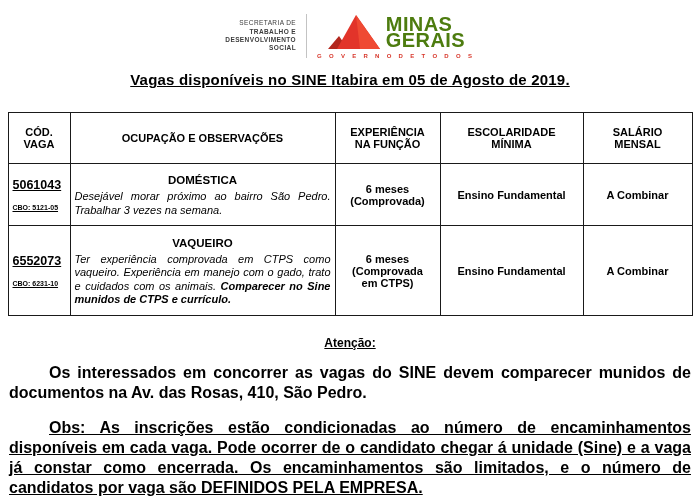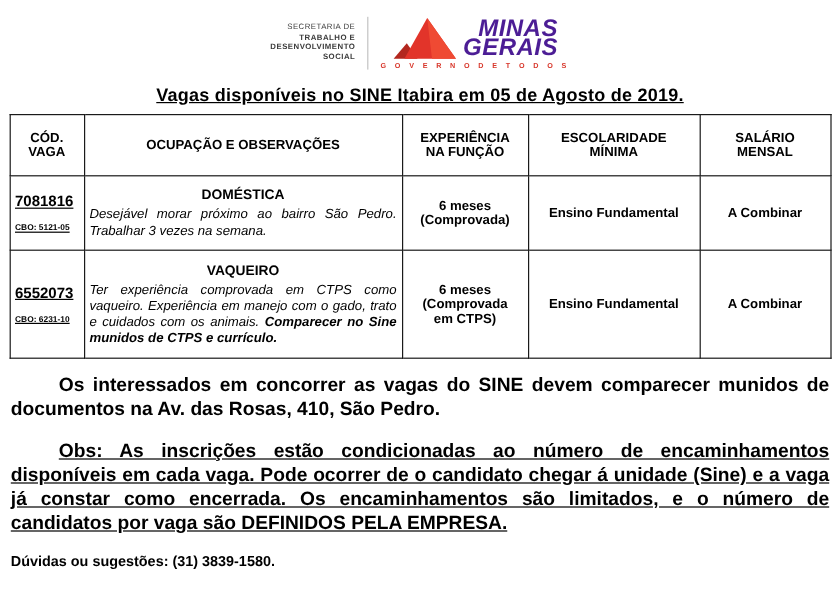--- a/index.html
+++ b/index.html
@@ -14,32 +14,32 @@
   }
   .secretaria{
     text-align:right;font-size:6.5px;line-height:1.3;color:#3c3c3c;
     letter-spacing:.4px;
   }
   .secretaria .ln0{font-weight:normal;}
   .secretaria .lnb{font-weight:bold;}
   .brand-divider{width:1px;height:44px;background:#c3c3c3;}
   .mg-logo{display:flex;flex-direction:column;align-items:center;}
   .mg-top{display:flex;align-items:center;gap:5px;}
-  .mg-words{display:flex;flex-direction:column;align-items:flex-end;
-    font-weight:bold;font-size:20px;line-height:.82;color:#4c1d95;letter-spacing:.4px;font-style:italic;}
+  .mg-words{display:flex;flex-direction:column;align-items:flex-start;
+    font-weight:bold;font-size:20px;line-height:.82;color:#4d7c0f;letter-spacing:.4px;}
   .mg-sub{font-size:6px;font-weight:bold;color:#d8372b;letter-spacing:2.8px;
     margin-top:2px;align-self:stretch;text-align:center;}
   
   .doc-title{
     text-align:center;font-size:15px;font-weight:bold;margin:12px 0 0 0;
     text-decoration:underline;letter-spacing:.2px;
   }
   
   table.vac{
-    border-collapse:collapse;margin:7px auto 0 auto;width:684px;
+    border-collapse:collapse;margin:24px auto 0 auto;width:684px;
     table-layout:fixed;
   }
   table.vac th,table.vac td{
     border:1.5px solid #1a1a1a;vertical-align:middle;padding:2px 4px;
   }
   col.c1{width:62px;}col.c2{width:265px;}col.c3{width:105px;}
   col.c4{width:143px;}col.c5{width:109px;}
   table.vac thead th{
     font-size:11px;font-weight:bold;text-align:center;height:46px;
   }
@@ -116,21 +116,21 @@
 NA FUNÇÃO</th>
         <th class="pre">ESCOLARIDADE
 MÍNIMA</th>
         <th class="pre">SALÁRIO
 MENSAL</th>
       </tr>
     </thead>
     <tbody>
       <tr class="r1">
         <td class="code-cell">
-          <div class="code">7081816</div>
+          <div class="code">5061043</div>
           <div class="cbo">CBO: 5121-05</div>
         </td>
         <td class="occ-cell">
           <div class="occ-title">DOMÉSTICA</div>
           <p class="occ-desc"><span>Desejável morar próximo ao bairro São Pedro. Trabalhar 3 vezes na semana.</span><span class="tail-bold"></span></p>
         </td>
         <td class="cell-center pre">6 meses
 (Comprovada)</td>
         <td class="cell-center">Ensino Fundamental</td>
         <td class="cell-center">A Combinar</td>
@@ -147,18 +147,19 @@
         <td class="cell-center pre">6 meses
 (Comprovada
 em CTPS)</td>
         <td class="cell-center">Ensino Fundamental</td>
         <td class="cell-center">A Combinar</td>
       </tr>
     </tbody>
   </table>
 
   <section>
+    <div class="attn">Atenção:</div>
     <p class="notice-p">Os interessados em concorrer as vagas do SINE devem comparecer munidos de documentos na Av. das Rosas, 410, São Pedro.</p>
     <p class="notice-p underlined">Obs: As inscrições estão condicionadas ao número de encaminhamentos disponíveis em cada vaga. Pode ocorrer de o candidato chegar á unidade (Sine) e a vaga já constar como encerrada. Os encaminhamentos são limitados, e o número de candidatos por vaga são DEFINIDOS PELA EMPRESA.</p>
     <p class="contact">Dúvidas ou sugestões: (31) 3839-1580.</p>
   </section>
 
 </div>
 
 </body></html>

